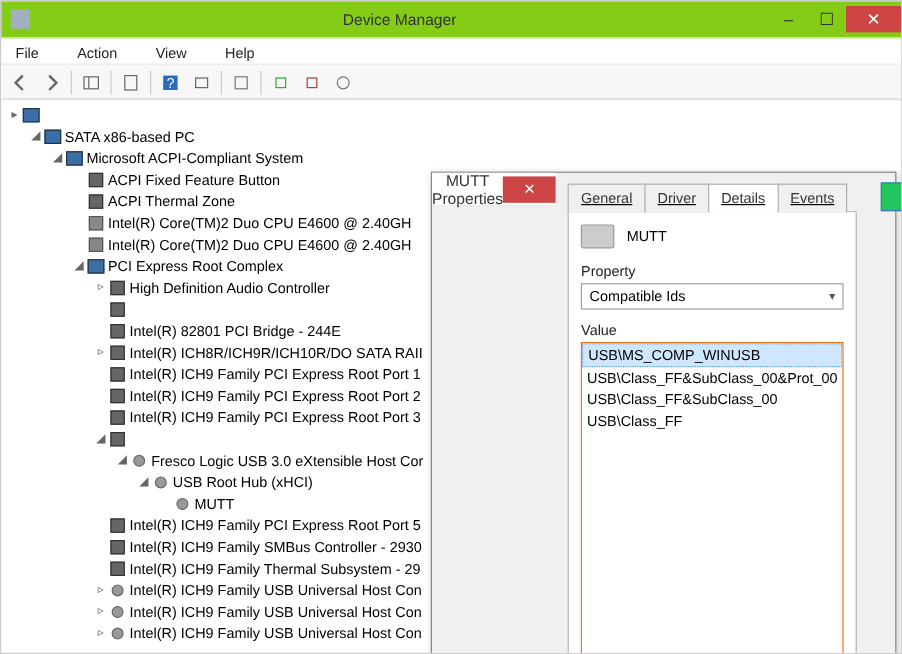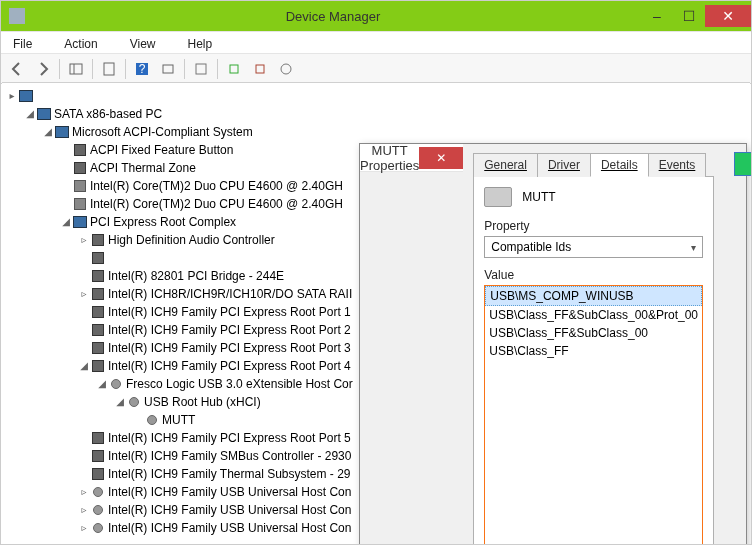--- a/index.html
+++ b/index.html
@@ -247,21 +247,20 @@
         <span class="ti">
           <span class="ic-chip"></span>
         </span>
         <span class="tl">Intel(R) ICH9 Family PCI Express Root Port 3</span>
       </div>
       <div class="tn ind-4">
         <span class="tw">◢</span>
         <span class="ti">
           <span class="ic-chip"></span>
         </span>
-        <span class="tl">Intel(R) ICH9 Family PCI Express Root Port 4</span>
       </div>
       <div class="tn ind-5">
         <span class="tw">◢</span>
         <span class="ti">
           <span class="ic-usb"></span>
         </span>
         <span class="tl">Fresco Logic USB 3.0 eXtensible Host Cor</span>
       </div>
       <div class="tn ind-6">
         <span class="tw">◢</span>

